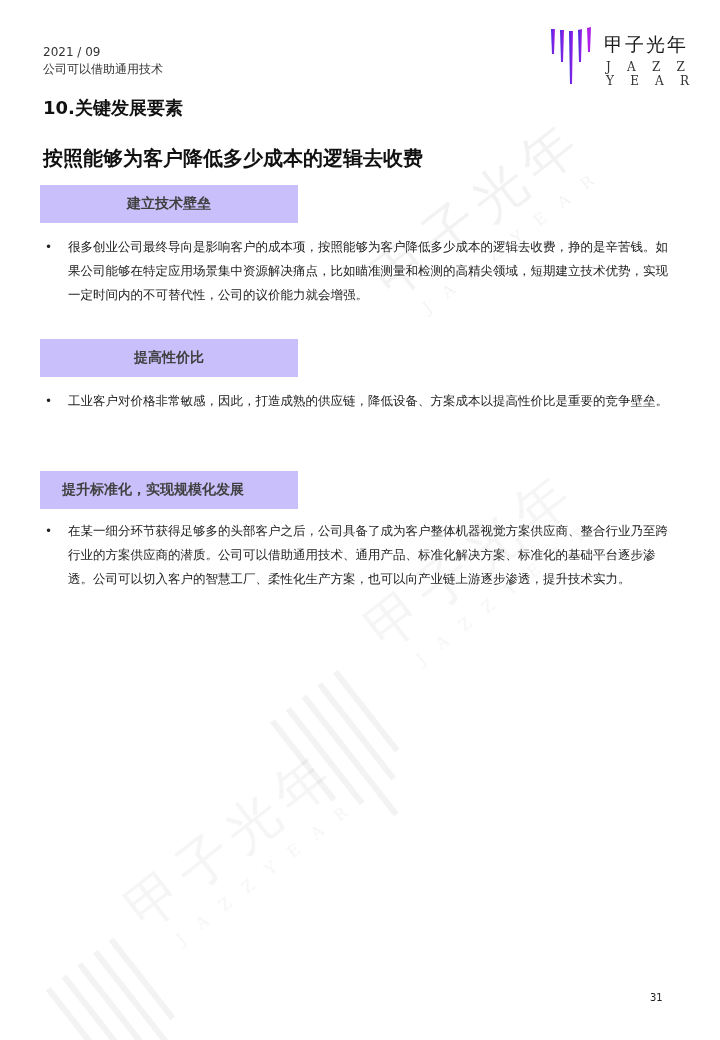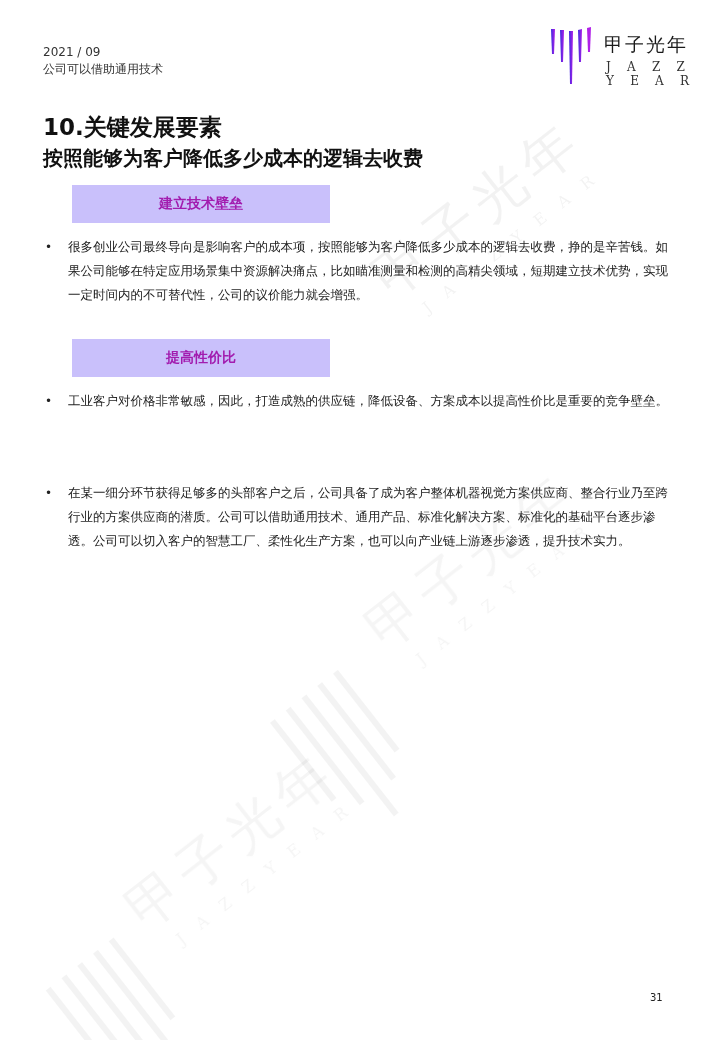--- a/index.html
+++ b/index.html
@@ -4,25 +4,25 @@
   <style>
     * { margin: 0; padding: 0; box-sizing: border-box; }
     html, body { width: 720px; height: 1040px; background: #ffffff; overflow: hidden; }
     body { position: relative; font-family: "DejaVu Sans", "Liberation Sans", sans-serif; color: #1a1a1a; }
 
     .header-meta { position: absolute; left: 43px; top: 44px; font-size: 12px; line-height: 17px; color: #333; }
     .logo { position: absolute; left: 548px; top: 26px; width: 160px; height: 60px; }
     .logo-text { position: absolute; left: 56px; top: 6px; font-family: "DejaVu Serif", "Liberation Serif", serif; font-size: 19px; letter-spacing: 2px; color: #1a1a1a; }
     .logo-sub { position: absolute; left: 58px; top: 34px; font-family: "DejaVu Serif", "Liberation Serif", serif; font-size: 12px; letter-spacing: 6.2px; color: #333; }
 
-    .page-title { position: absolute; left: 43px; top: 96px; font-size: 23px; font-weight: bold; color: #111; margin-top: 16px; }
+    .page-title { position: absolute; left: 43px; top: 96px; font-size: 18px; font-weight: bold; color: #111; }
     .page-subtitle { position: absolute; left: 43px; top: 145px; font-size: 20px; font-weight: bold; color: #111; }
 
     .section { position: absolute; left: 40px; width: 640px; }
-    .sec-head { width: 258px; height: 38px; background: #C9C0FB; display: flex; align-items: center; justify-content: center; font-size: 14px; font-weight: bold; color: #a21caf; margin-left: 32px; }
+    .sec-head { width: 258px; height: 38px; background: #C9C0FB; display: flex; align-items: center; justify-content: center; font-size: 14px; font-weight: bold; color: #404040; }
     .sec-head.left { justify-content: flex-start; padding-left: 22px; }
     .bullet { position: relative; margin-top: 14px; padding-left: 28px; font-size: 12.5px; line-height: 24px; color: #222; }
     .bullet .dot { position: absolute; left: 5px; top: 0; font-size: 12px; }
 
     .page-number { position: absolute; left: 650px; top: 992px; font-size: 10px; color: #222; }
 
     .watermark { position: absolute; pointer-events: none; opacity: 0.05; }
   </style>
 </head>
 <body>
@@ -94,19 +94,20 @@
 
 <div class="section" style="top:339px;">
   <div class="sec-head">提高性价比</div>
   <div class="bullet" style="margin-top:12px;">
     <span class="dot">•</span>
     <span>工业客户对价格非常敏感，因此，打造成熟的供应链，降低设备、方案成本以提高性价比是重要的竞争壁垒。</span>
   </div>
 </div>
 
 <div class="section" style="top:471px;">
+  <div class="sec-head left">提升标准化，实现规模化发展</div>
   <div class="bullet" style="margin-top:10px;">
     <span class="dot">•</span>
     <span>在某一细分环节获得足够多的头部客户之后，公司具备了成为客户整体机器视觉方案供应商、整合行业乃至跨行业的方案供应商的潜质。公司可以借助通用技术、通用产品、标准化解决方案、标准化的基础平台逐步渗透。公司可以切入客户的智慧工厂、柔性化生产方案，也可以向产业链上游逐步渗透，提升技术实力。</span>
   </div>
 </div>
 
 <div class="page-number">31</div>
 
 </body></html>

